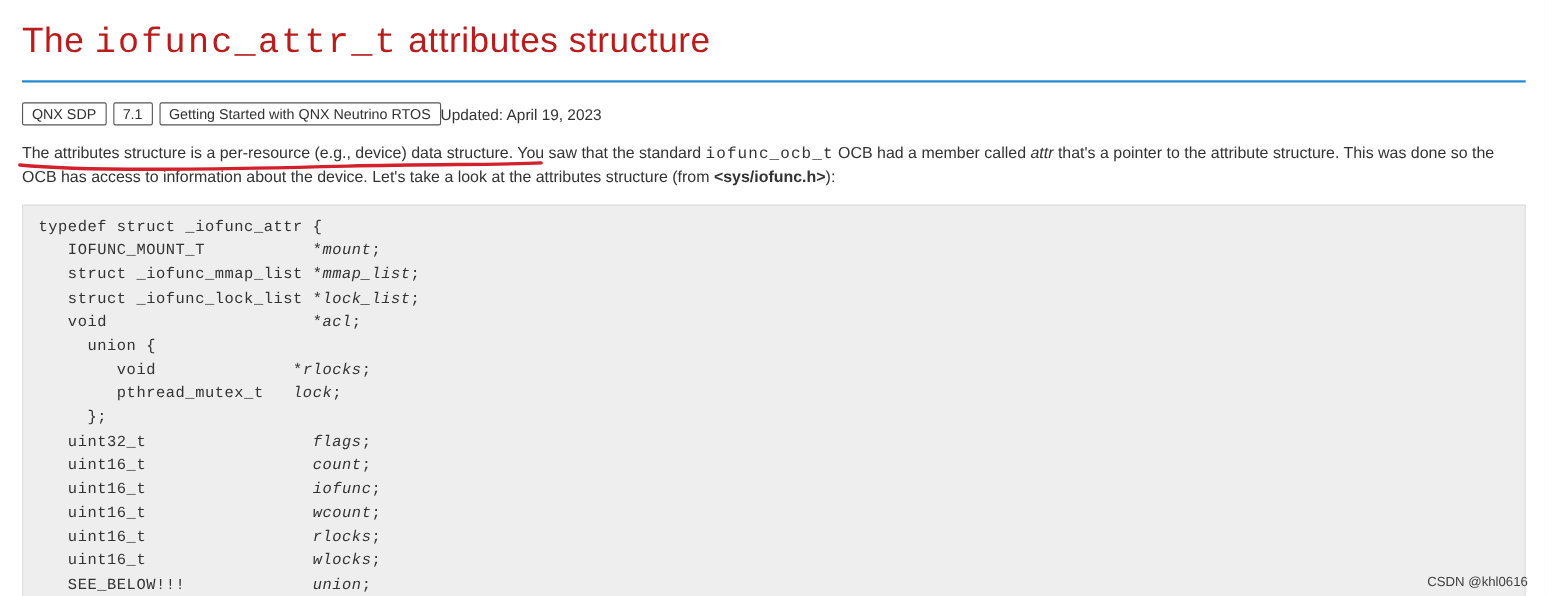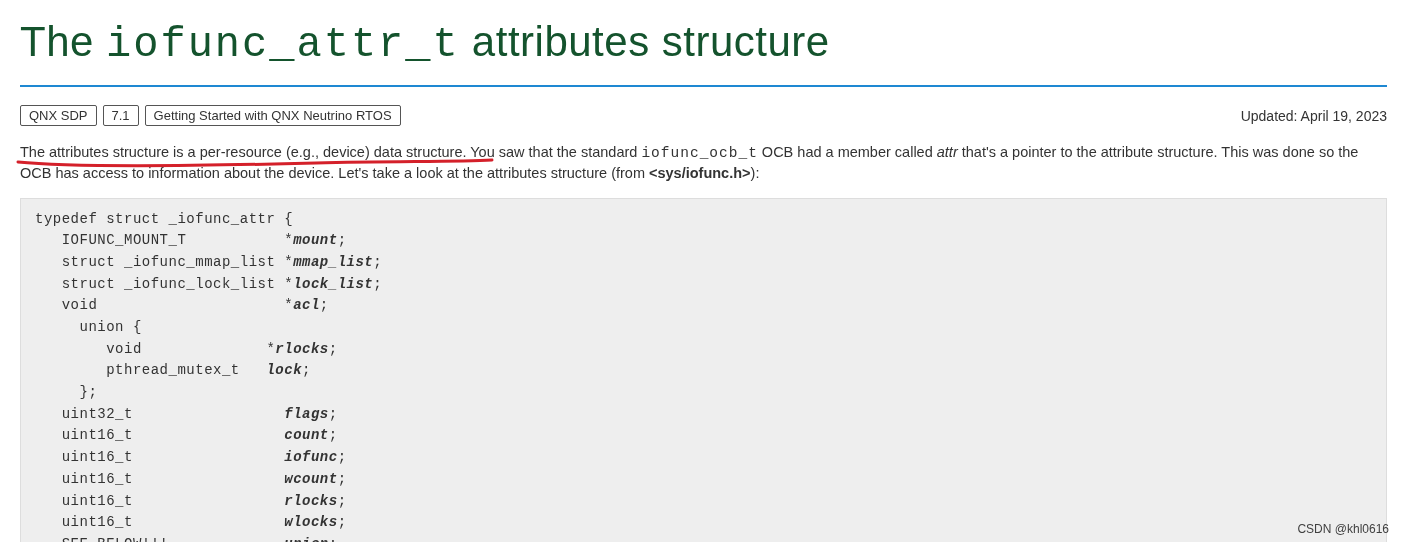--- a/index.html
+++ b/index.html
@@ -6,39 +6,38 @@
   body {
     margin: 0;
     padding: 0 20px;
     font-family: "Segoe UI", "Helvetica Neue", Arial, sans-serif;
     color: #333;
     background: #fff;
     width: 1407px;
   }
   h1 {
     font-weight: 300;
-    font-size: 42px;
-    color: #14532d;
+    font-size: 32px;
+    color: #b91c1c;
     margin: 18px 0 16px 0;
     letter-spacing: 0.5px;
   }
   h1 .code-title {
     font-family: "Courier New", Courier, monospace;
     font-weight: 400;
     letter-spacing: 2px;
   }
   hr.sep {
     border: none;
     border-top: 2px solid #1e88d2;
     margin: 10px 0 18px 0;
   }
   .metarow {
     display: flex;
     align-items: center;
-    justify-content: space-between;
     margin-bottom: 16px;
   }
   .breadcrumbs {
     display: flex;
     gap: 6px;
   }
   .crumb {
     border: 1px solid #555;
     padding: 2px 8px;
     font-size: 13px;
@@ -79,21 +78,21 @@
     padding: 10px 14px;
     font-family: "Courier New", Courier, monospace;
     font-size: 14px;
     line-height: 1.55;
     letter-spacing: 0.5px;
     color: #333;
     margin: 0;
     white-space: pre;
     overflow: hidden;
   }
-  pre.codeblock .ital { font-style: italic; font-weight: bold; }
+  pre.codeblock .ital { font-style: italic; }
   .watermark {
     position: fixed;
     right: 18px;
     bottom: 6px;
     font-size: 12px;
     color: #404040;
     font-family: Arial, sans-serif;
   }
 </style>
 </head>

